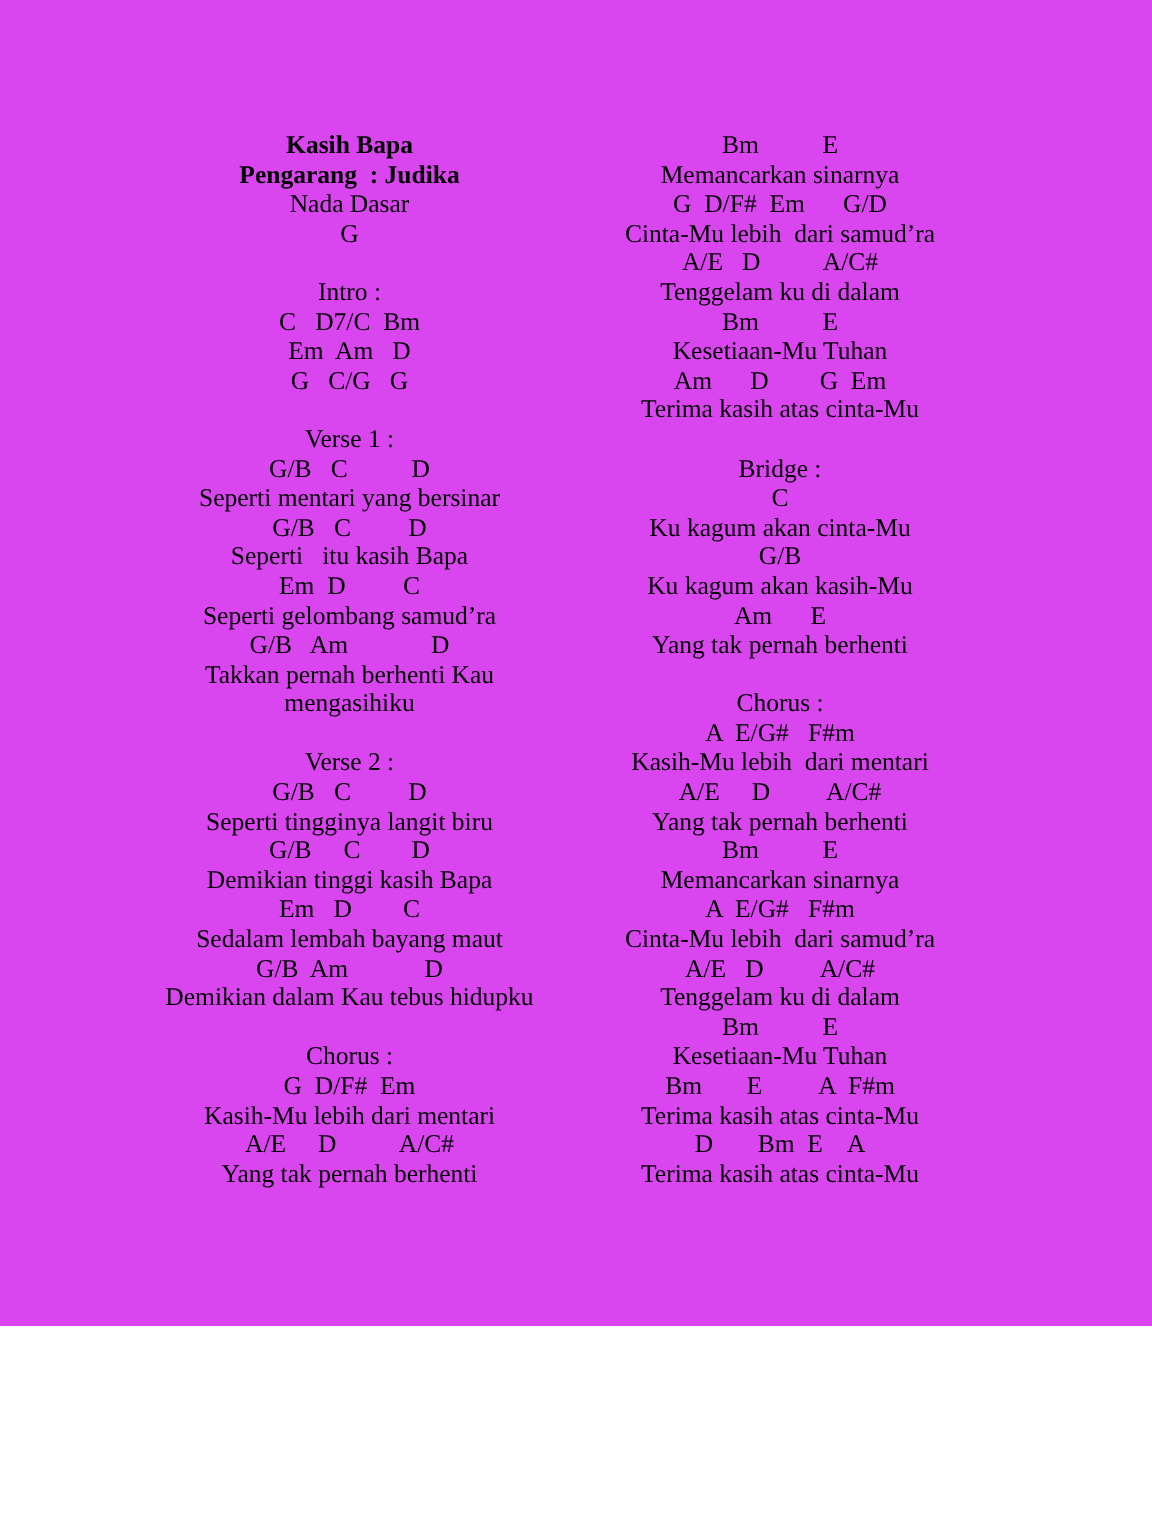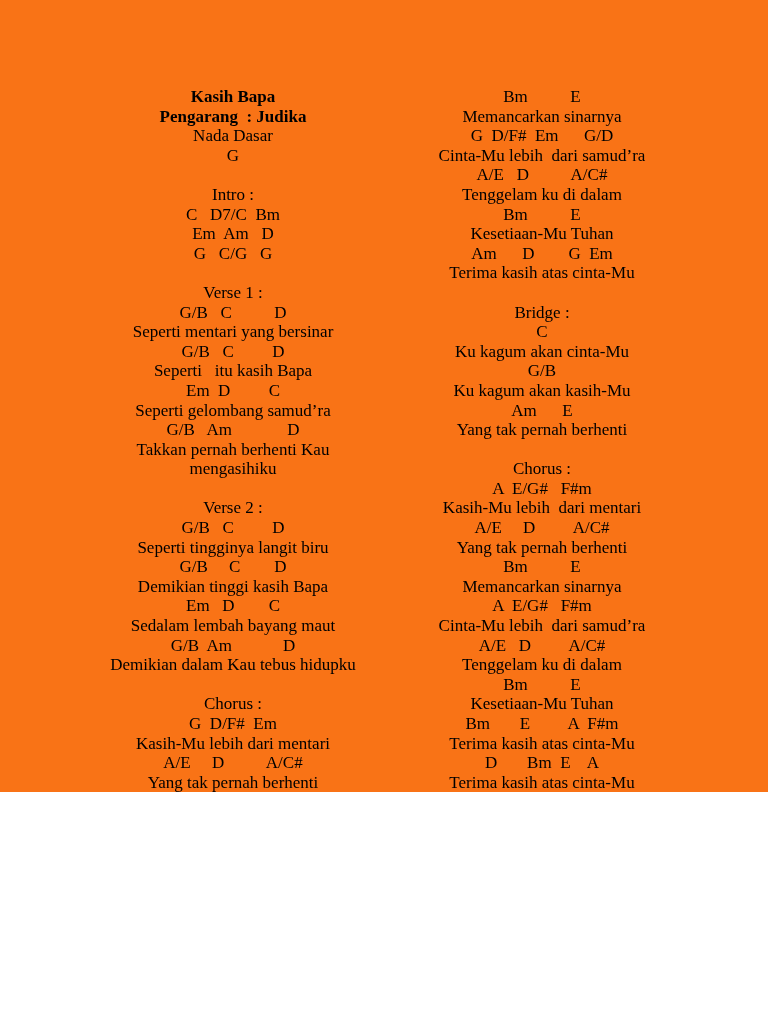--- a/index.html
+++ b/index.html
@@ -3,36 +3,36 @@
 <meta charset="utf-8">
 <style>
   html, body {
     margin: 0;
     padding: 0;
     background: #ffffff;
   }
   .page {
     position: relative;
     width: 768px;
-    height: 792px;
-    background: #f97316;
+    height: 884px;
+    background: #d946ef;
     color: #000000;
     font-family: "Liberation Serif", "DejaVu Serif", serif;
     overflow: hidden;
   }
   .col {
     position: absolute;
     top: 87px;
     text-align: center;
     white-space: pre;
     font-size: 17px;
     line-height: 19.6px;
   }
   .col-left  { left: 53px;  width: 360px; }
-  .col-right { left: 382px; width: 320px; font-family: Liberation Serif, serif; }
+  .col-right { left: 360px; width: 320px; font-family: Liberation Serif, serif; }
   .line { min-height: 19.6px; }
   .line.title, .line.subtitle, .line.bold { font-weight: bold; }
 </style>
 </head>
 <body>
 
 <div class="page">
   <div class="col col-left"><div class="line title bold">Kasih Bapa</div><div class="line subtitle bold">Pengarang  : Judika</div><div class="line text">Nada Dasar</div><div class="line chord">G</div><div class="line blank">&nbsp;</div><div class="line heading">Intro :</div><div class="line chord">C   D7/C  Bm</div><div class="line chord">Em  Am   D</div><div class="line chord">G   C/G   G</div><div class="line blank">&nbsp;</div><div class="line heading">Verse 1 :</div><div class="line chord">G/B   C          D</div><div class="line lyric">Seperti mentari yang bersinar</div><div class="line chord">G/B   C         D</div><div class="line lyric">Seperti   itu kasih Bapa</div><div class="line chord">Em  D         C</div><div class="line lyric">Seperti gelombang samud’ra</div><div class="line chord">G/B   Am             D</div><div class="line lyric">Takkan pernah berhenti Kau</div><div class="line lyric">mengasihiku</div><div class="line blank">&nbsp;</div><div class="line heading">Verse 2 :</div><div class="line chord">G/B   C         D</div><div class="line lyric">Seperti tingginya langit biru</div><div class="line chord">G/B     C        D</div><div class="line lyric">Demikian tinggi kasih Bapa</div><div class="line chord">Em   D        C</div><div class="line lyric">Sedalam lembah bayang maut</div><div class="line chord">G/B  Am            D</div><div class="line lyric">Demikian dalam Kau tebus hidupku</div><div class="line blank">&nbsp;</div><div class="line heading">Chorus :</div><div class="line chord">G  D/F#  Em</div><div class="line lyric">Kasih-Mu lebih dari mentari</div><div class="line chord">A/E     D          A/C#</div><div class="line lyric">Yang tak pernah berhenti</div></div>
   <div class="col col-right"><div class="line chord">Bm          E</div><div class="line lyric">Memancarkan sinarnya</div><div class="line chord">G  D/F#  Em      G/D</div><div class="line lyric">Cinta-Mu lebih  dari samud’ra</div><div class="line chord">A/E   D          A/C#</div><div class="line lyric">Tenggelam ku di dalam</div><div class="line chord">Bm          E</div><div class="line lyric">Kesetiaan-Mu Tuhan</div><div class="line chord">Am      D        G  Em</div><div class="line lyric">Terima kasih atas cinta-Mu</div><div class="line blank">&nbsp;</div><div class="line heading">Bridge :</div><div class="line chord">C</div><div class="line lyric">Ku kagum akan cinta-Mu</div><div class="line chord">G/B</div><div class="line lyric">Ku kagum akan kasih-Mu</div><div class="line chord">Am      E</div><div class="line lyric">Yang tak pernah berhenti</div><div class="line blank">&nbsp;</div><div class="line heading">Chorus :</div><div class="line chord">A  E/G#   F#m</div><div class="line lyric">Kasih-Mu lebih  dari mentari</div><div class="line chord">A/E     D         A/C#</div><div class="line lyric">Yang tak pernah berhenti</div><div class="line chord">Bm          E</div><div class="line lyric">Memancarkan sinarnya</div><div class="line chord">A  E/G#   F#m</div><div class="line lyric">Cinta-Mu lebih  dari samud’ra</div><div class="line chord">A/E   D         A/C#</div><div class="line lyric">Tenggelam ku di dalam</div><div class="line chord">Bm          E</div><div class="line lyric">Kesetiaan-Mu Tuhan</div><div class="line chord">Bm       E         A  F#m</div><div class="line lyric">Terima kasih atas cinta-Mu</div><div class="line chord">D       Bm  E    A</div><div class="line lyric">Terima kasih atas cinta-Mu</div></div>
 </div>

